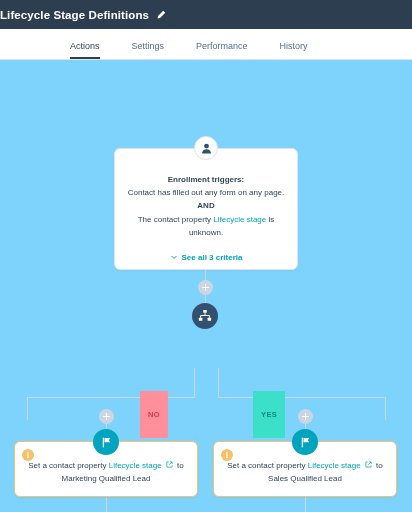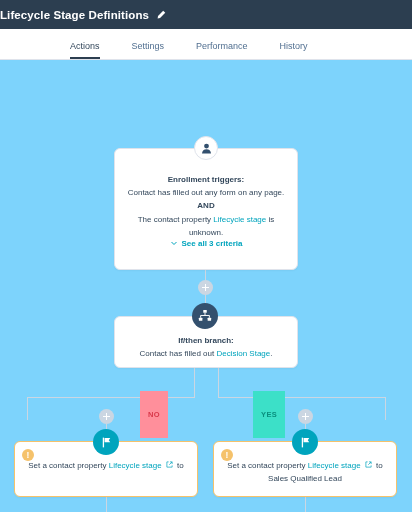--- a/index.html
+++ b/index.html
@@ -137,21 +137,21 @@
 
     <div class="card" style="left:114px; top:88px; width:184px; height:122px;">
       <div class="card-body" style="padding-top:24px;">
         <div class="card-title">Enrollment triggers:</div>
         <div>Contact has filled out any form on any page.</div>
         <div class="and-row">AND</div>
         <div>
           <span>The contact property </span><span class="link">Lifecycle stage</span><span> is unknown.</span>
         </div>
       </div>
-      <div class="see-all" style="margin-top:0;">
+      <div class="see-all" style="margin-top:14px;">
         <span>
           <svg width="8" height="8" viewBox="0 0 16 16">
             <path d="M3 6l5 5 5-5" stroke="#00a4bd" stroke-width="2" fill="none"></path>
           </svg>
         </span>
         <span>See all 3 criteria</span>
       </div>
     </div>
 
     <div class="vline" style="left:205px; top:210px; height:46px;"></div>
@@ -159,28 +159,20 @@
 
     <div class="node-circle node-branch" style="left:192px; top:243px;">
       <svg width="14" height="14" viewBox="0 0 16 16">
         <rect x="6" y="1" width="4" height="3.4" rx="0.6" fill="#ffffff"></rect>
         <rect x="1" y="10" width="4" height="3.4" rx="0.6" fill="#ffffff"></rect>
         <rect x="11" y="10" width="4" height="3.4" rx="0.6" fill="#ffffff"></rect>
         <path d="M8 4.4v3M3 10V7.4h10V10" stroke="#ffffff" stroke-width="1.1" fill="none"></path>
       </svg>
     </div>
 
-    <div class="card" style="left:114px; top:256px; width:184px; height:52px;">
-      <div class="card-body" style="padding-top:17px;">
-        <div class="card-title">If/then branch:</div>
-        <div>
-          <span>Contact has filled out </span><span class="link">Decision Stage</span><span>.</span>
-        </div>
-      </div>
-    </div>
 
     <div class="vline" style="left:194px; top:308px; height:30px;"></div>
     <div class="hline" style="left:27px; top:337px; width:168px;"></div>
     <div class="vline" style="left:27px; top:337px; height:23px;"></div>
     <div class="pill pill-no" style="left:140px; top:331px;">NO</div>
 
     <div class="vline" style="left:218px; top:308px; height:30px;"></div>
     <div class="hline" style="left:218px; top:337px; width:168px;"></div>
     <div class="vline" style="left:385px; top:337px; height:23px;"></div>
     <div class="pill pill-yes" style="left:245px; top:331px;">YES</div>
@@ -198,20 +190,21 @@
       <div class="warn-badge">!</div>
       <div class="card-body" style="padding-top:17px;">
         <div>
           <span>Set a contact property </span><span class="link">Lifecycle stage</span><span>
             <svg width="7" height="7" viewBox="0 0 16 16" style="margin:0 2px;">
               <path d="M6 2H2v12h12v-4" stroke="#00a4bd" stroke-width="1.6" fill="none"></path>
               <path d="M9 2h5v5M14 2L7.5 8.5" stroke="#00a4bd" stroke-width="1.6" fill="none"></path>
             </svg>
           </span><span> to</span>
         </div>
+        <div>Marketing Qualified Lead</div>
       </div>
     </div>
 
     <div class="vline" style="left:106px; top:437px; height:24px;"></div>
 
     <div class="plus" style="left:298px; top:349px;"></div>
     <div class="vline" style="left:305px; top:356px; height:26px;"></div>
     <div class="node-circle node-flag" style="left:292px; top:369px;">
       <svg width="13" height="13" viewBox="0 0 16 16">
         <rect x="3.4" y="2" width="1.6" height="12" fill="#ffffff"></rect>

